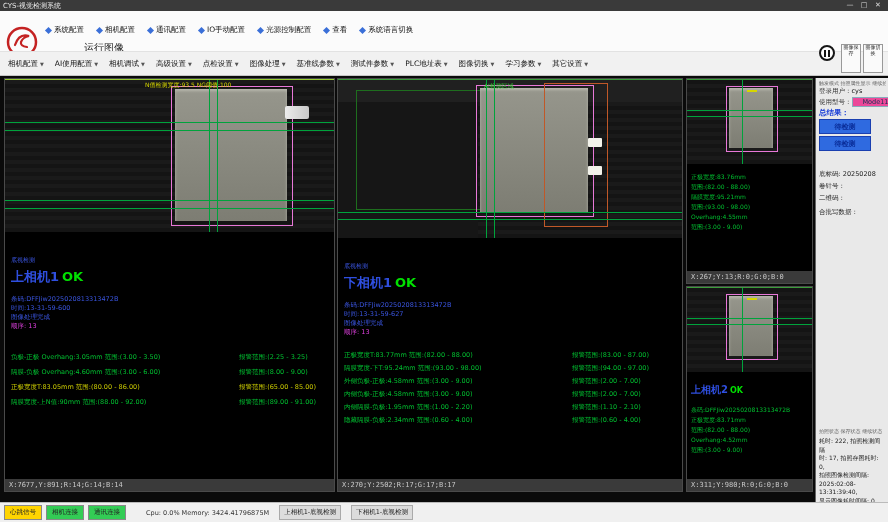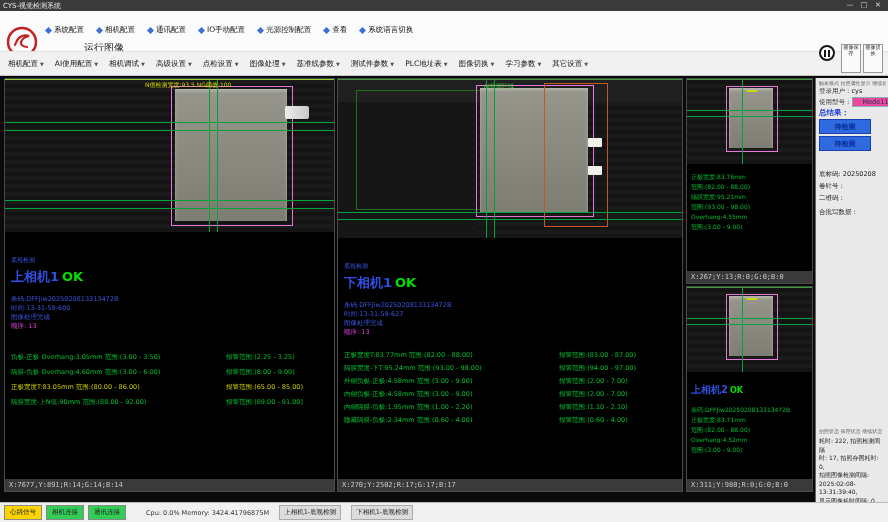--- a/index.html
+++ b/index.html
@@ -94,21 +94,21 @@
   .cam-title{font-size:13px;font-weight:bold;color:#2f4fe0;display:inline;}
   .cam-ok{font-size:13px;font-weight:bold;color:#00e000;display:inline;margin-left:3px;}
   .info-line{font-size:6.5px;color:#3a55e0;line-height:9px;}
   .first-info{margin-top:9px;}
   .seq{font-size:6.5px;color:#e040e0;line-height:9px;}
   .m-list{margin-top:19px;}
   .m-row{display:flex;font-size:6.5px;color:#00c030;line-height:15px;white-space:nowrap;}
   #panel-mid .m-list{margin-top:12px;}
   #panel-mid .m-row{line-height:13px;}
   .m-main{width:210px;overflow:hidden;}
-  .m-alarm{margin-left:5px;}
+  .m-alarm{margin-left:18px;}
   .m-row.yellow{color:#cccc00;}
 
   .s-lines{margin-top:8px;}
   .s-line{font-size:6px;color:#00c030;line-height:10px;padding-left:4px;white-space:nowrap;}
   .s-titleline{padding-left:4px;margin-top:6px;}
   .s-title{font-size:10px;font-weight:bold;color:#2f4fe0;display:inline;}
   .s-ok{font-size:8px;font-weight:bold;color:#00e000;display:inline;margin-left:2px;}
 
   .coords{position:absolute;left:0;right:0;bottom:0;height:12px;background:#3a3a3a;color:#c8c8c8;
           font-family:"DejaVu Sans Mono","Liberation Mono",monospace;font-size:7px;line-height:12px;padding-left:4px;}

